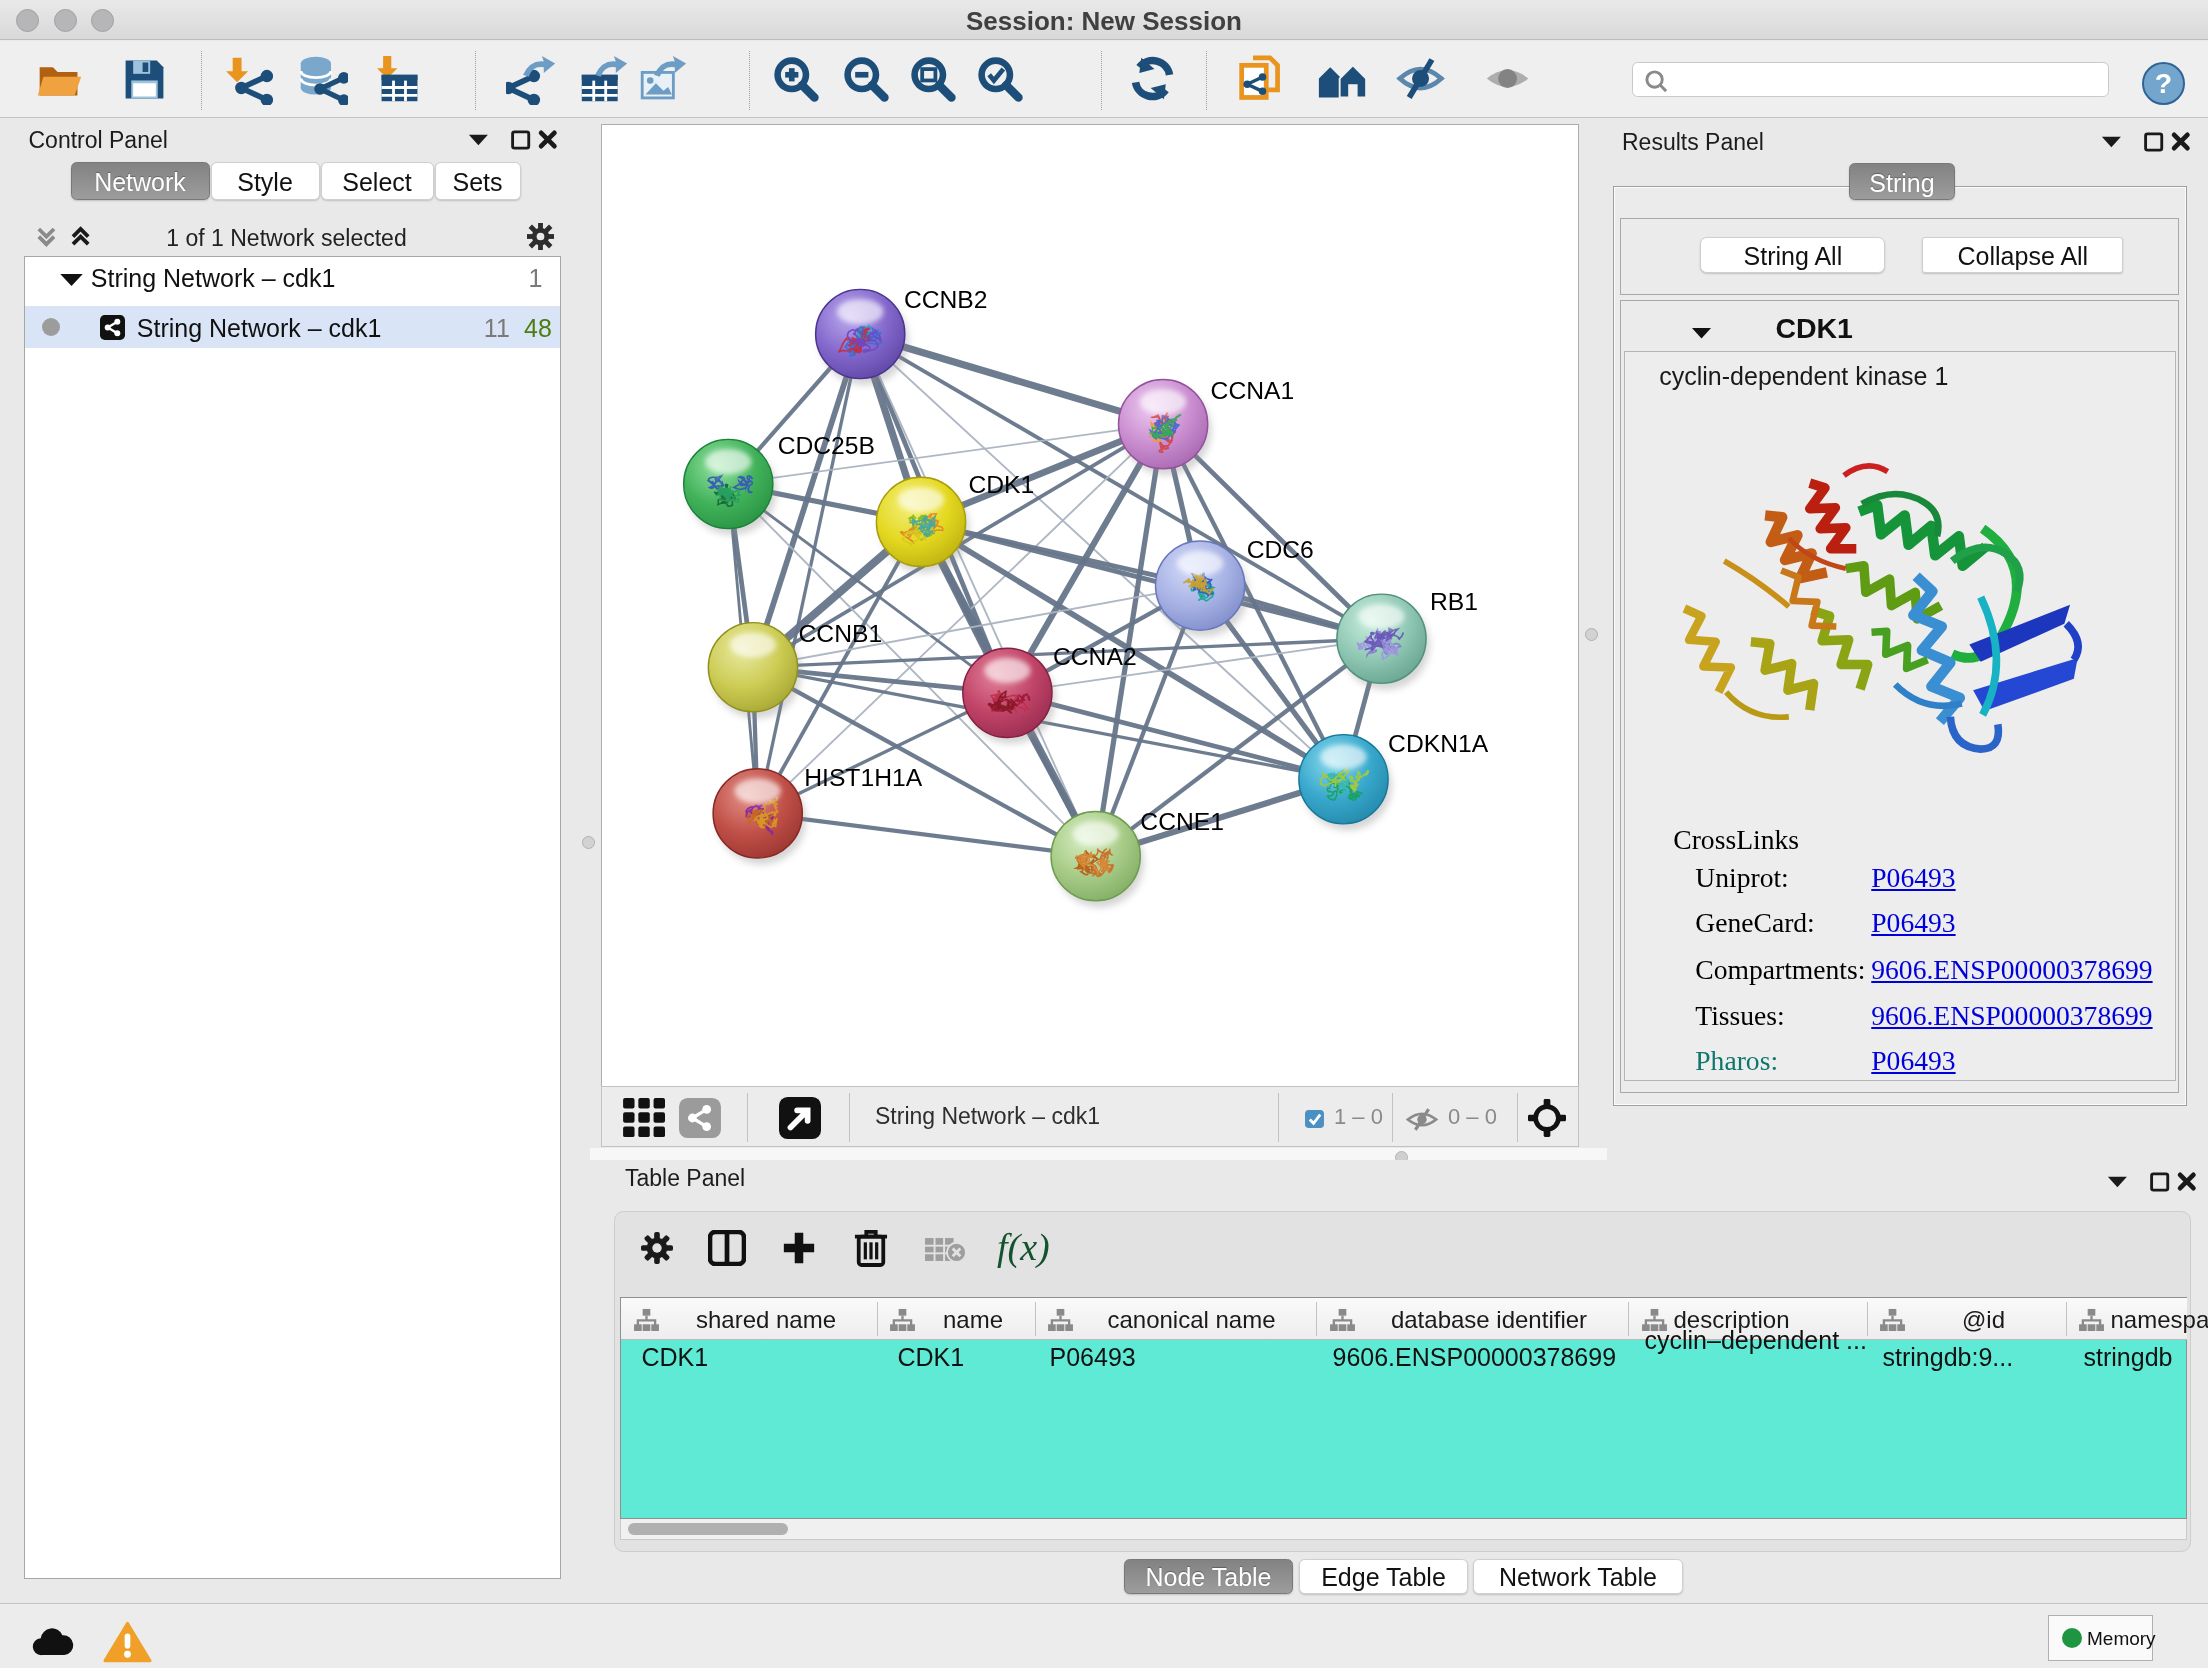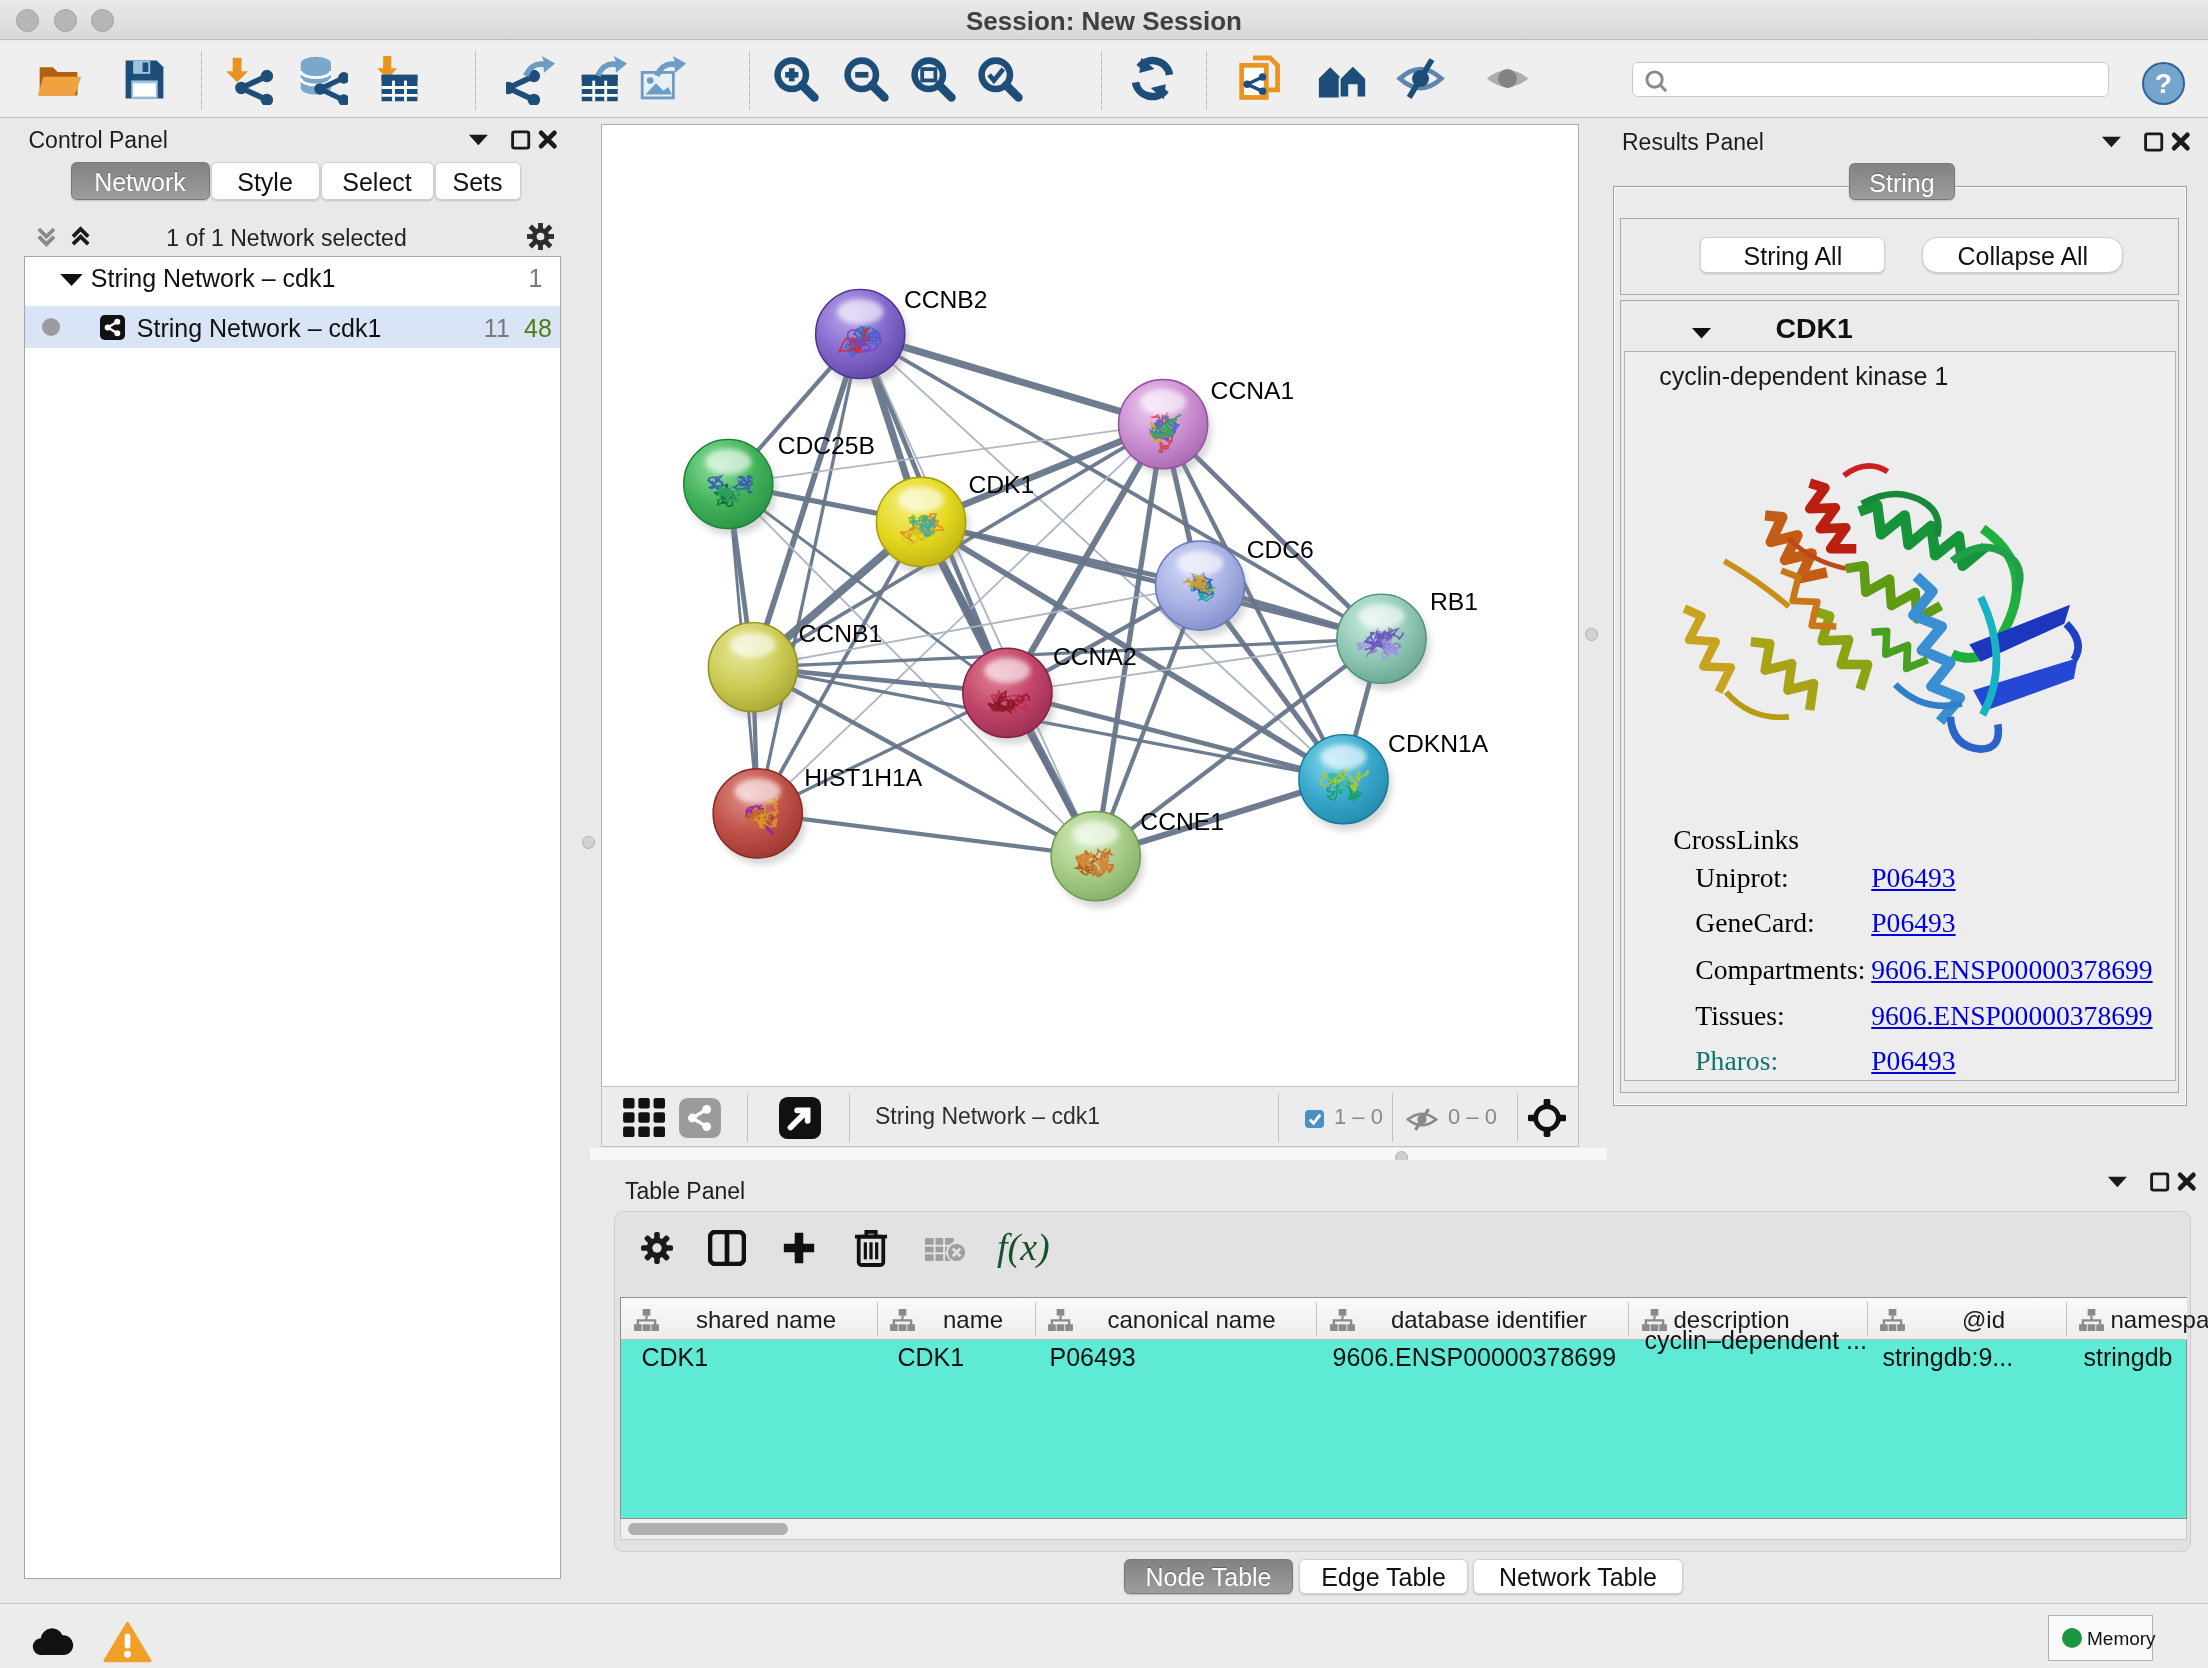--- a/index.html
+++ b/index.html
@@ -504,21 +504,21 @@
       <div class="abs panelhead" style="left:15px;top:10.5px">Results Panel</div>
       <svg class="abs" style="left:493px;top:13.3px" width="95" height="21" viewBox="0 0 100 22">
         <path d="M2 6 L22 6 L12 17 Z" fill="#1a1a1a"></path>
         <rect x="48" y="3" width="17" height="17" fill="none" stroke="#1a1a1a" stroke-width="3" rx="2"></rect>
         <path d="M78 4 L92 18 M92 4 L78 18" stroke="#1a1a1a" stroke-width="5" stroke-linecap="round"></path>
       </svg>
       <div class="tab sel" style="left:242px;top:45px;width:106px;line-height:38px;height:37px;z-index:3">String</div>
       <div class="abs" style="left:5.7px;top:68px;width:574px;height:920px;background:#ebebeb;border:1px solid #9f9f9f;box-shadow:inset 0 0 0 1px #fdfdfd">
         <div class="abs" style="left:6.7px;top:31px;width:559px;height:77px;border:1px solid #a8a8a8;background:#ebebeb">
           <div class="tab" style="left:79px;top:18px;width:185px;height:36px;line-height:36px;border-radius:6.7px">String All</div>
-          <div class="tab" style="left:301px;top:18px;width:201px;height:36px;line-height:36px;border-radius:15px">Collapse All</div>
+          <div class="tab" style="left:301px;top:18px;width:201px;height:36px;line-height:36px;border-radius:3px">Collapse All</div>
         </div>
         <div class="abs" style="left:6.7px;top:113px;width:559px;height:793px;border:1px solid #a8a8a8;background:#ebebeb">
           <svg class="abs" style="left:70px;top:26px" width="21" height="12.4" viewBox="0 0 22 13">
             <path d="M1 1 L21 1 L11 12 Z" fill="#111"></path>
           </svg>
           <div class="abs" style="left:154px;top:11.4px;font-size:28.5px;font-weight:bold;color:#111">CDK1</div>
           <div class="abs" style="left:2.9px;top:50px;width:552px;height:730px;border:1px solid #b5b5b5;background:#ededed">
             <div class="abs" style="left:34px;top:9.5px;font-size:25px;color:#1a1a1a">cyclin-dependent kinase 1</div>
             <svg class="abs" style="left:42px;top:95px" width="428" height="323" viewBox="0 0 450 340">
               <path d="M150 38 L166 43 L150 65 L177 64 L161 86 L188 85 L172 107 L199 107" fill="none" stroke="#bb1f10" stroke-width="10" stroke-linejoin="round"></path>
@@ -554,21 +554,21 @@
             <div class="abs" style="left:246px;top:602px;font-family:'Liberation Serif',serif;font-size:27.6px"><span class="lnk">9606.ENSP00000378699</span></div>
             <div class="abs" style="left:70px;top:648px;font-family:'Liberation Serif',serif;font-size:27.6px;color:#000">Tissues:</div>
             <div class="abs" style="left:246px;top:648px;font-family:'Liberation Serif',serif;font-size:27.6px"><span class="lnk">9606.ENSP00000378699</span></div>
             <div class="abs" style="left:70px;top:693px;font-family:'Liberation Serif',serif;font-size:27.6px;color:#0f766e">Pharos:</div>
             <div class="abs" style="left:246px;top:693px;font-family:'Liberation Serif',serif;font-size:27.6px"><span class="lnk">P06493</span></div>
           </div>
         </div>
       </div>
     </div>
     <div class="abs" style="left:590px;top:1160px;width:1609px;height:434px;background:#e9e9e9">
-      <div class="abs panelhead" style="left:35px;top:18px">Table Panel</div>
+      <div class="abs panelhead" style="left:35px;top:5px">Table Panel</div>
       <svg class="abs" style="left:1516px;top:11.4px" width="95" height="21" viewBox="0 0 100 22">
         <path d="M2 6 L22 6 L12 17 Z" fill="#1a1a1a"></path>
         <rect x="48" y="3" width="17" height="17" fill="none" stroke="#1a1a1a" stroke-width="3" rx="2"></rect>
         <path d="M78 4 L92 18 M92 4 L78 18" stroke="#1a1a1a" stroke-width="5" stroke-linecap="round"></path>
       </svg>
       <div class="abs" style="left:24px;top:51px;width:1577px;height:341px;background:#e2e2e2;border:1px solid #cdcdcd;border-radius:9.5px"></div>
       <svg class="abs" style="left:51px;top:72px" width="32" height="32" viewBox="0 0 34 34">
         <g fill="#1a1a1a">
           <circle cx="17" cy="17" r="11"></circle>
           <rect x="14" y="0" width="6" height="34" rx="2" transform="rotate(0 17 17)"></rect>

